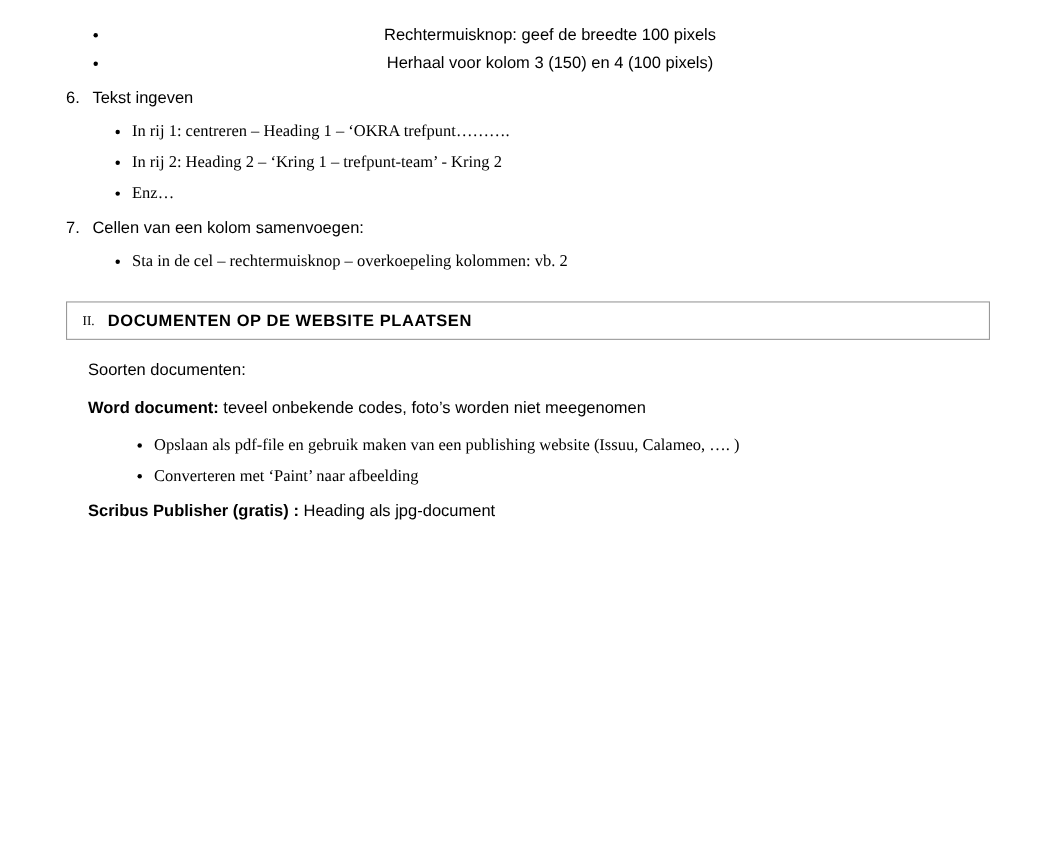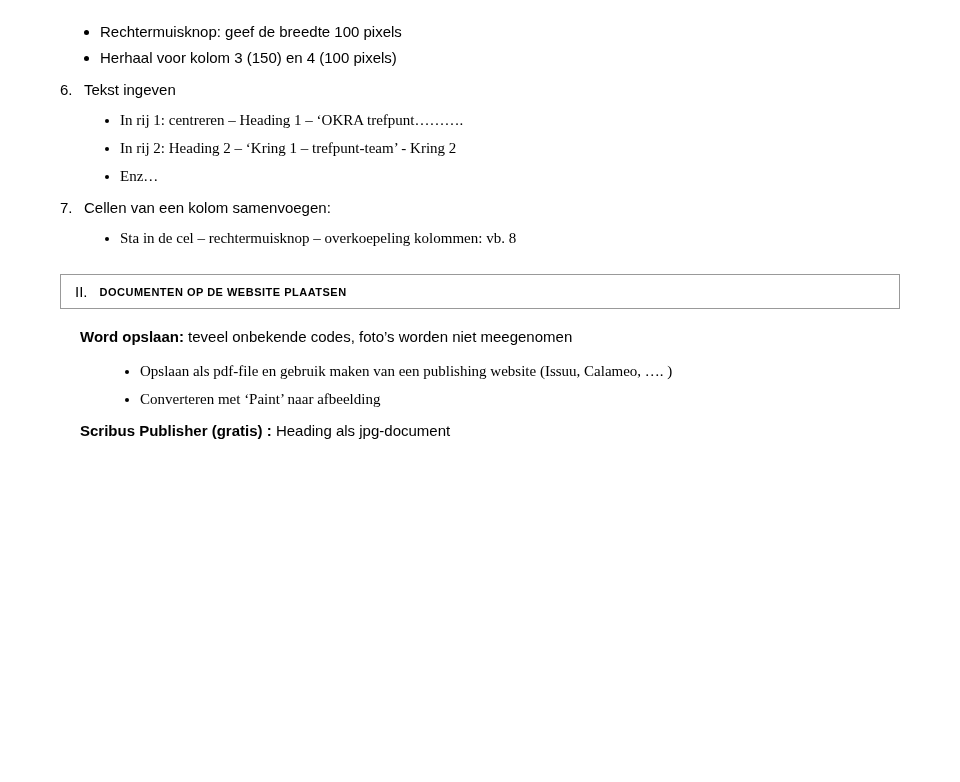--- a/index.html
+++ b/index.html
@@ -33,26 +33,27 @@
       border: 1px solid #999;
       padding: 8px 14px;
       margin-top: 24px;
       margin-bottom: 16px;
       display: flex;
       align-items: center;
       gap: 12px;
     }
 
     .section-heading-box .section-num {
-      font-size: 15px;
+      font-size: 12px;
       font-weight: normal;
+      font-family: Liberation Serif, serif;
     }
 
     .section-heading-box .section-title {
-      font-size: 11px;
+      font-size: 15px;
       font-weight: bold;
       letter-spacing: 0.5px;
       text-transform: uppercase;
     }
 
     .section-body {
       padding-left: 20px;
     }
 
     .section-body p {
@@ -71,20 +72,21 @@
       font-family: Liberation Serif, serif;
     }
 
     .indent-list li {
       margin-bottom: 4px;
       line-height: 1.6;
     }
 
     .top-bullets {
       margin-bottom: 8px;
+      text-align: center;
     }
 
     .top-bullets li {
       line-height: 1.6;
       margin-bottom: 2px;
     }
 
     .numbered-item {
       display: flex;
       gap: 6px;
@@ -113,33 +115,34 @@
   <li>In rij 1: centreren – Heading 1 – ‘OKRA trefpunt……….</li>
   <li>In rij 2: Heading 2 – ‘Kring 1 – trefpunt-team’ - Kring 2</li>
   <li>Enz…</li>
 </ul>
 
 <div class="numbered-item">
   <span class="num">7.</span>
   <span>Cellen van een kolom samenvoegen:</span>
 </div>
 <ul class="indent-list">
-  <li>Sta in de cel – rechtermuisknop – overkoepeling kolommen: vb. 8</li>
+  <li>Sta in de cel – rechtermuisknop – overkoepeling kolommen: vb. 2</li>
 </ul>
 
 <div class="section-heading-box">
   <span class="section-num">II.</span>
   <span class="section-title">DOCUMENTEN OP DE WEBSITE PLAATSEN</span>
 </div>
 
 <div class="section-body">
 
+  <p>Soorten documenten:</p>
 
   <p>
-    <span class="bold">Word opslaan:</span><span> teveel onbekende codes, foto’s worden niet meegenomen</span>
+    <span class="bold">Word document:</span><span> teveel onbekende codes, foto’s worden niet meegenomen</span>
   </p>
 
   <ul class="indent-list">
     <li>Opslaan als pdf-file en gebruik maken van een publishing website (Issuu, Calameo, …. )</li>
     <li>Converteren met ‘Paint’ naar afbeelding</li>
   </ul>
 
 
 
   <p>

